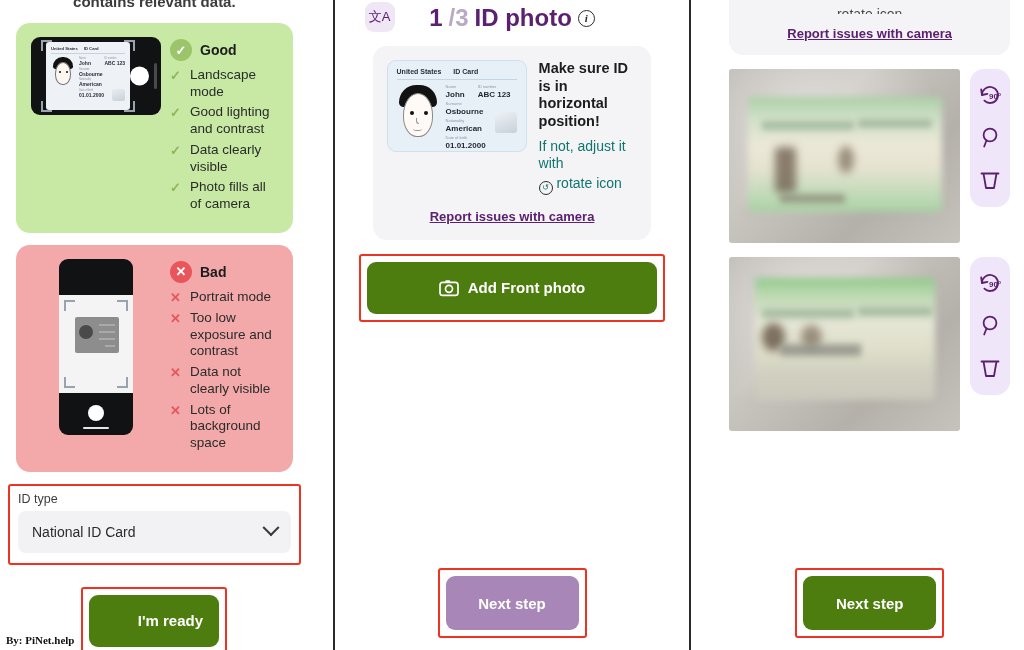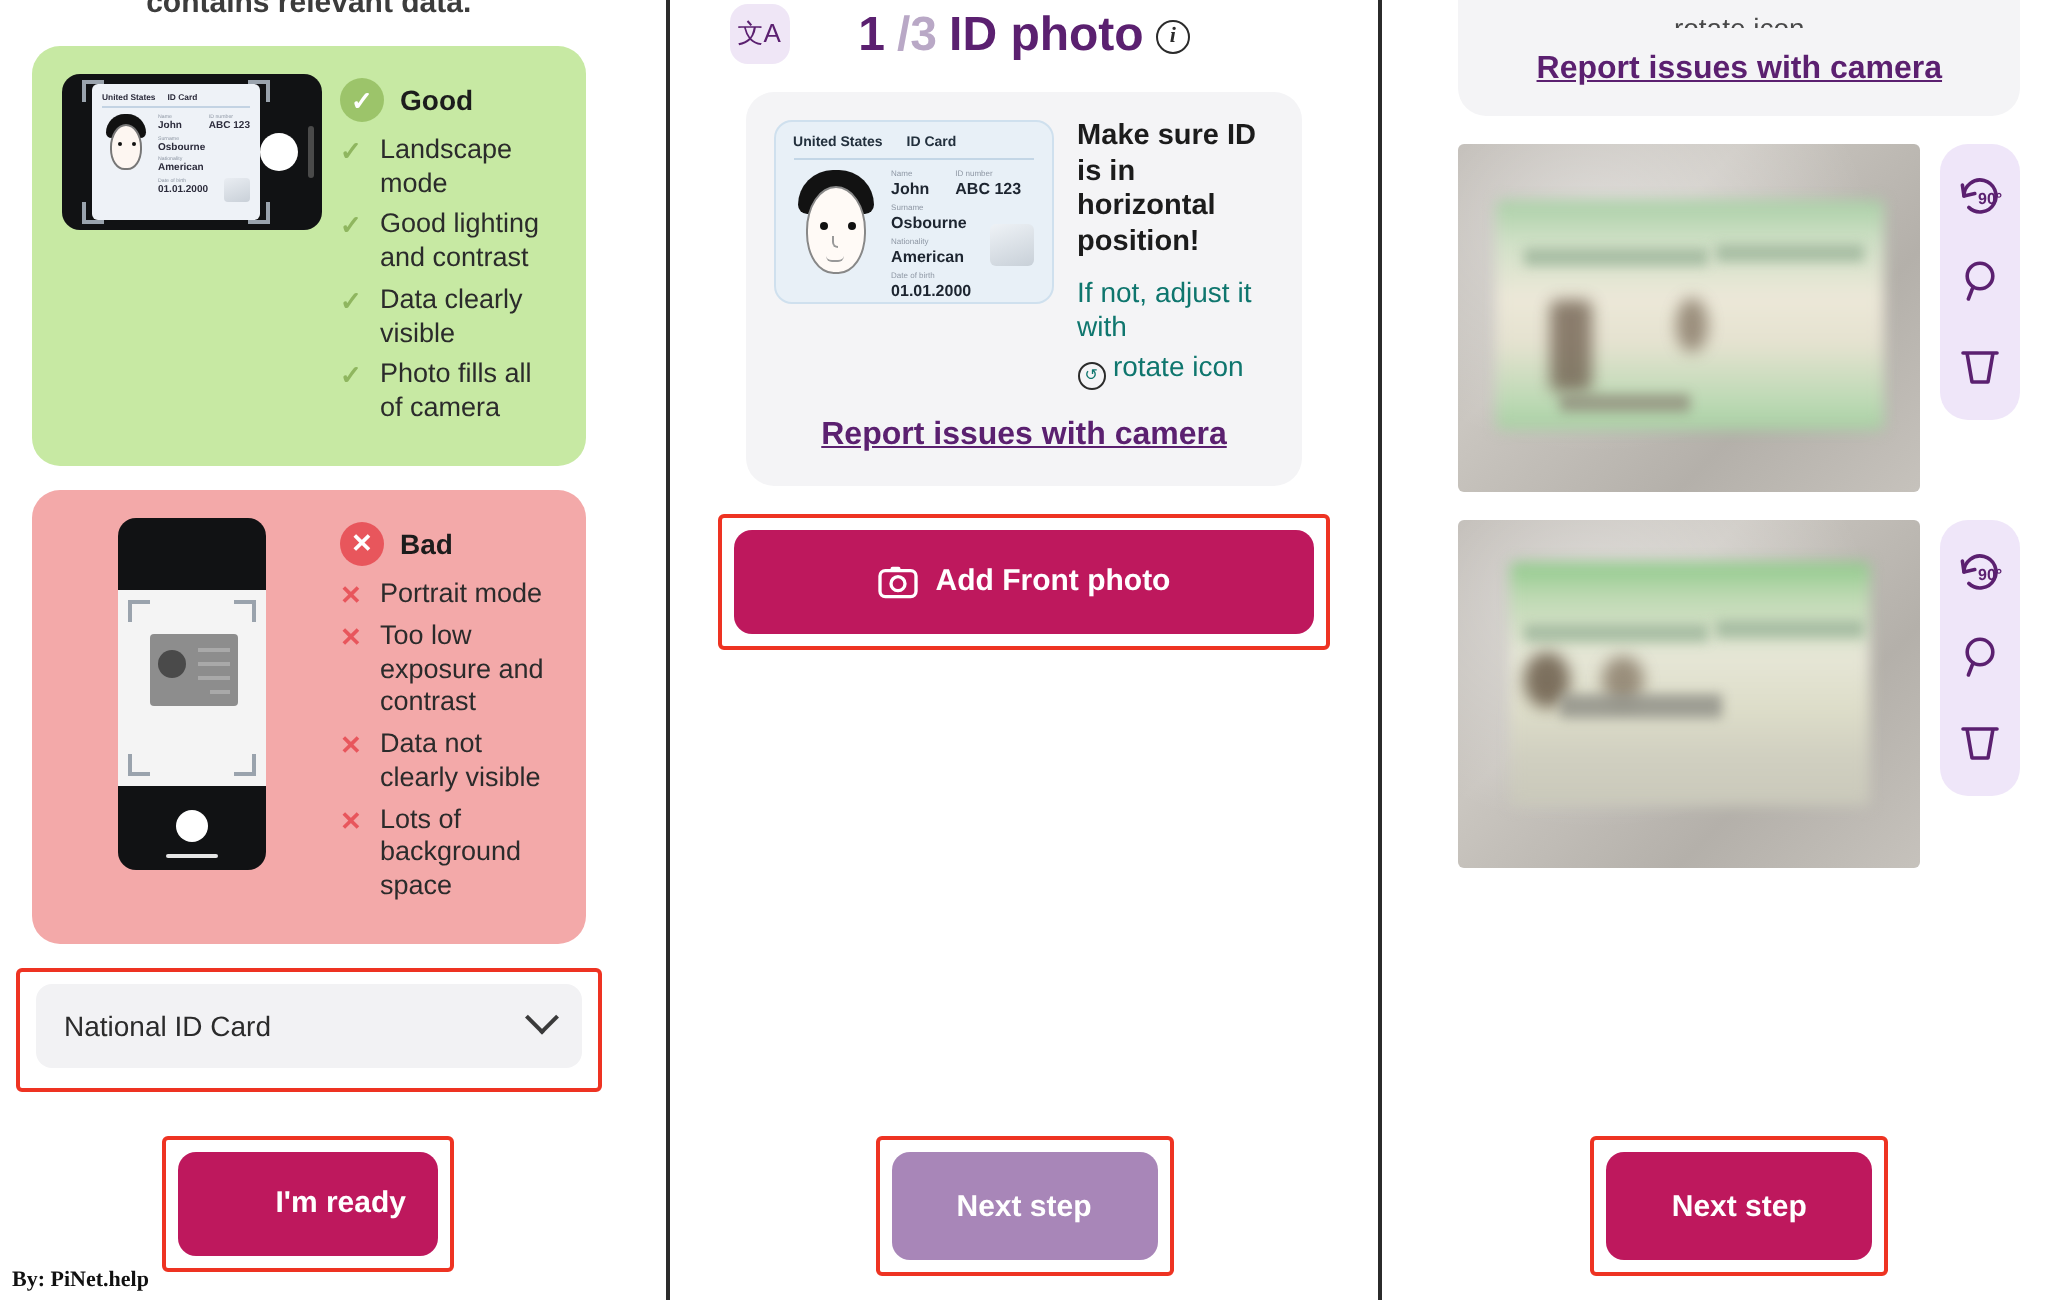--- a/index.html
+++ b/index.html
@@ -109,21 +109,21 @@
   }
   .chev { width:12px; height:12px; border-right:2.2px solid #3a3a3a; border-bottom:2.2px solid #3a3a3a;
           transform: rotate(45deg) translate(-3px,-3px); }
 
   .btn-hl { display:inline-block; padding:6px; }
   .btn {
     border:none; border-radius:9px; color:#fff; font-weight:700;
     font-size:15px; cursor:pointer; font-family:"Liberation Sans", sans-serif;
     display:flex; align-items:center; justify-content:center; gap:9px;
   }
-  .btn-primary { background:#be185d; }
+  .btn-primary { background:#4d7c0f; }
   .btn-disabled { background:#a886b8; }
   .center-row { display:flex; justify-content:center; }
 
   .attrib { position:absolute; left:6px; bottom:4px; font-size:11px; font-weight:700;
             font-family:"Liberation Serif", serif; color:#111; }
 
   
   .translate-chip {
     position:absolute; left:6px; top:2px; width:30px; height:30px; border-radius:9px;
     background:#efe6f6; display:flex; align-items:center; justify-content:center;
@@ -159,21 +159,21 @@
   .big-id .toprow { display:flex; justify-content:space-between; }
   .big-id .chip { position:absolute; right:9px; bottom:18px; width:22px; height:21px;
                   background:linear-gradient(160deg,#eef2f6,#c8d0d8); border-radius:3px; }
   .info-text { flex:1; }
   .info-strong { font-size:14.5px; font-weight:700; color:#1c1c1c; line-height:1.22; }
   .info-soft { font-size:14px; color:#0f766e; line-height:1.25; margin-top:7px; }
   .rotate-glyph { display:inline-flex; align-items:center; justify-content:center;
                   width:14px; height:14px; border:1.4px solid #2b2b2b; border-radius:50%;
                   font-size:8px; vertical-align:-2px; }
   .report-link { display:block; text-align:center; margin-top:14px; color:#5b2070;
-                 font-size:16px; font-weight:700; text-decoration:underline; cursor:pointer; }
+                 font-size:13px; font-weight:700; text-decoration:underline; cursor:pointer; }
 
   
   .r-topcard { margin:0 14px; background:#f4f4f6; border-radius:0 0 14px 14px; padding:6px 14px 14px 14px; }
   .r-cut { text-align:center; font-size:14px; color:#2b2b2b; height:8px; overflow:hidden; opacity:.85; }
   .photo-row { display:flex; gap:10px; align-items:flex-start; margin:14px 14px 0 14px; }
   .photo {
     flex:1; height:174px; border-radius:3px; position:relative; overflow:hidden;
     background:
       radial-gradient(ellipse at 30% 25%, rgba(255,255,255,.45), rgba(0,0,0,0) 60%),
       linear-gradient(135deg,#b9b4ae 0%, #cac6c0 35%, #b4b0aa 70%, #c6c2bc 100%);
@@ -323,20 +323,21 @@
           <span class="tx">Data not clearly visible</span>
         </div>
         <div class="li">
           <span class="mk mk-bad">✕</span>
           <span class="tx">Lots of background space</span>
         </div>
       </div>
     </div>
 
     <div class="idtype-wrap hl-box">
+      <div class="idtype-label">ID type</div>
       <div class="select">
         <span>National ID Card</span>
         <span class="chev"></span>
       </div>
     </div>
 
     <div class="center-row" style="margin-top:22px;">
       <div class="btn-hl hl-box">
         <button class="btn btn-primary" style="width:130px;height:52px;padding-left:32px;">I'm ready</button>
       </div>

